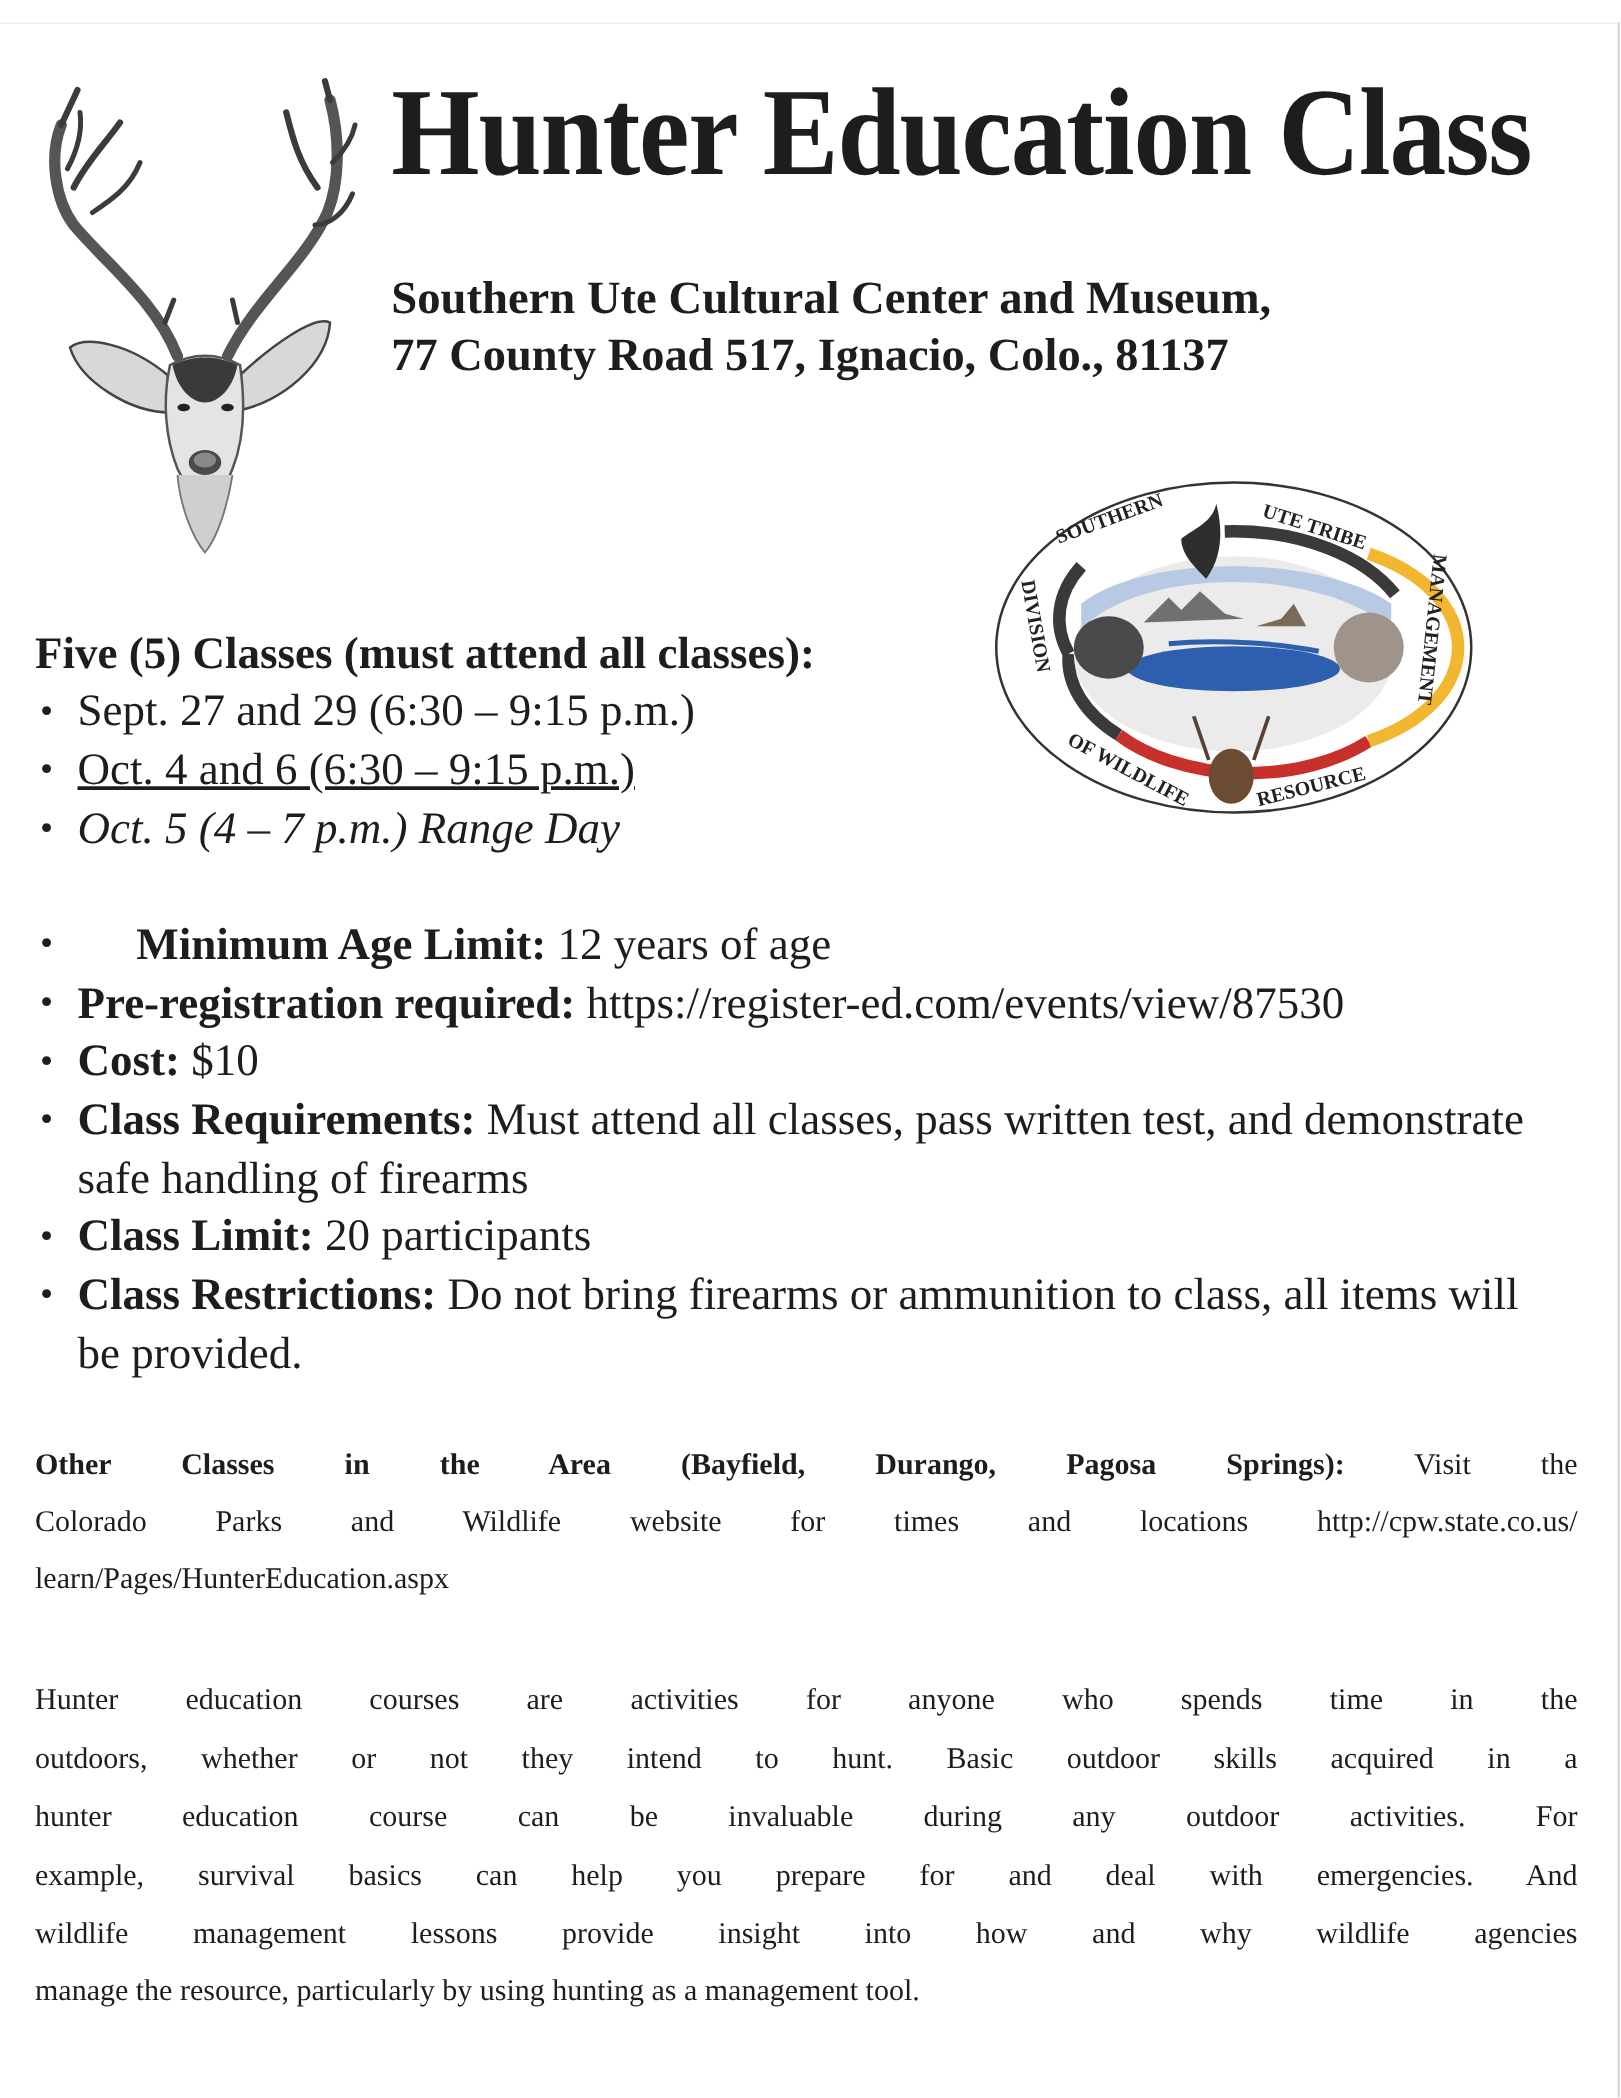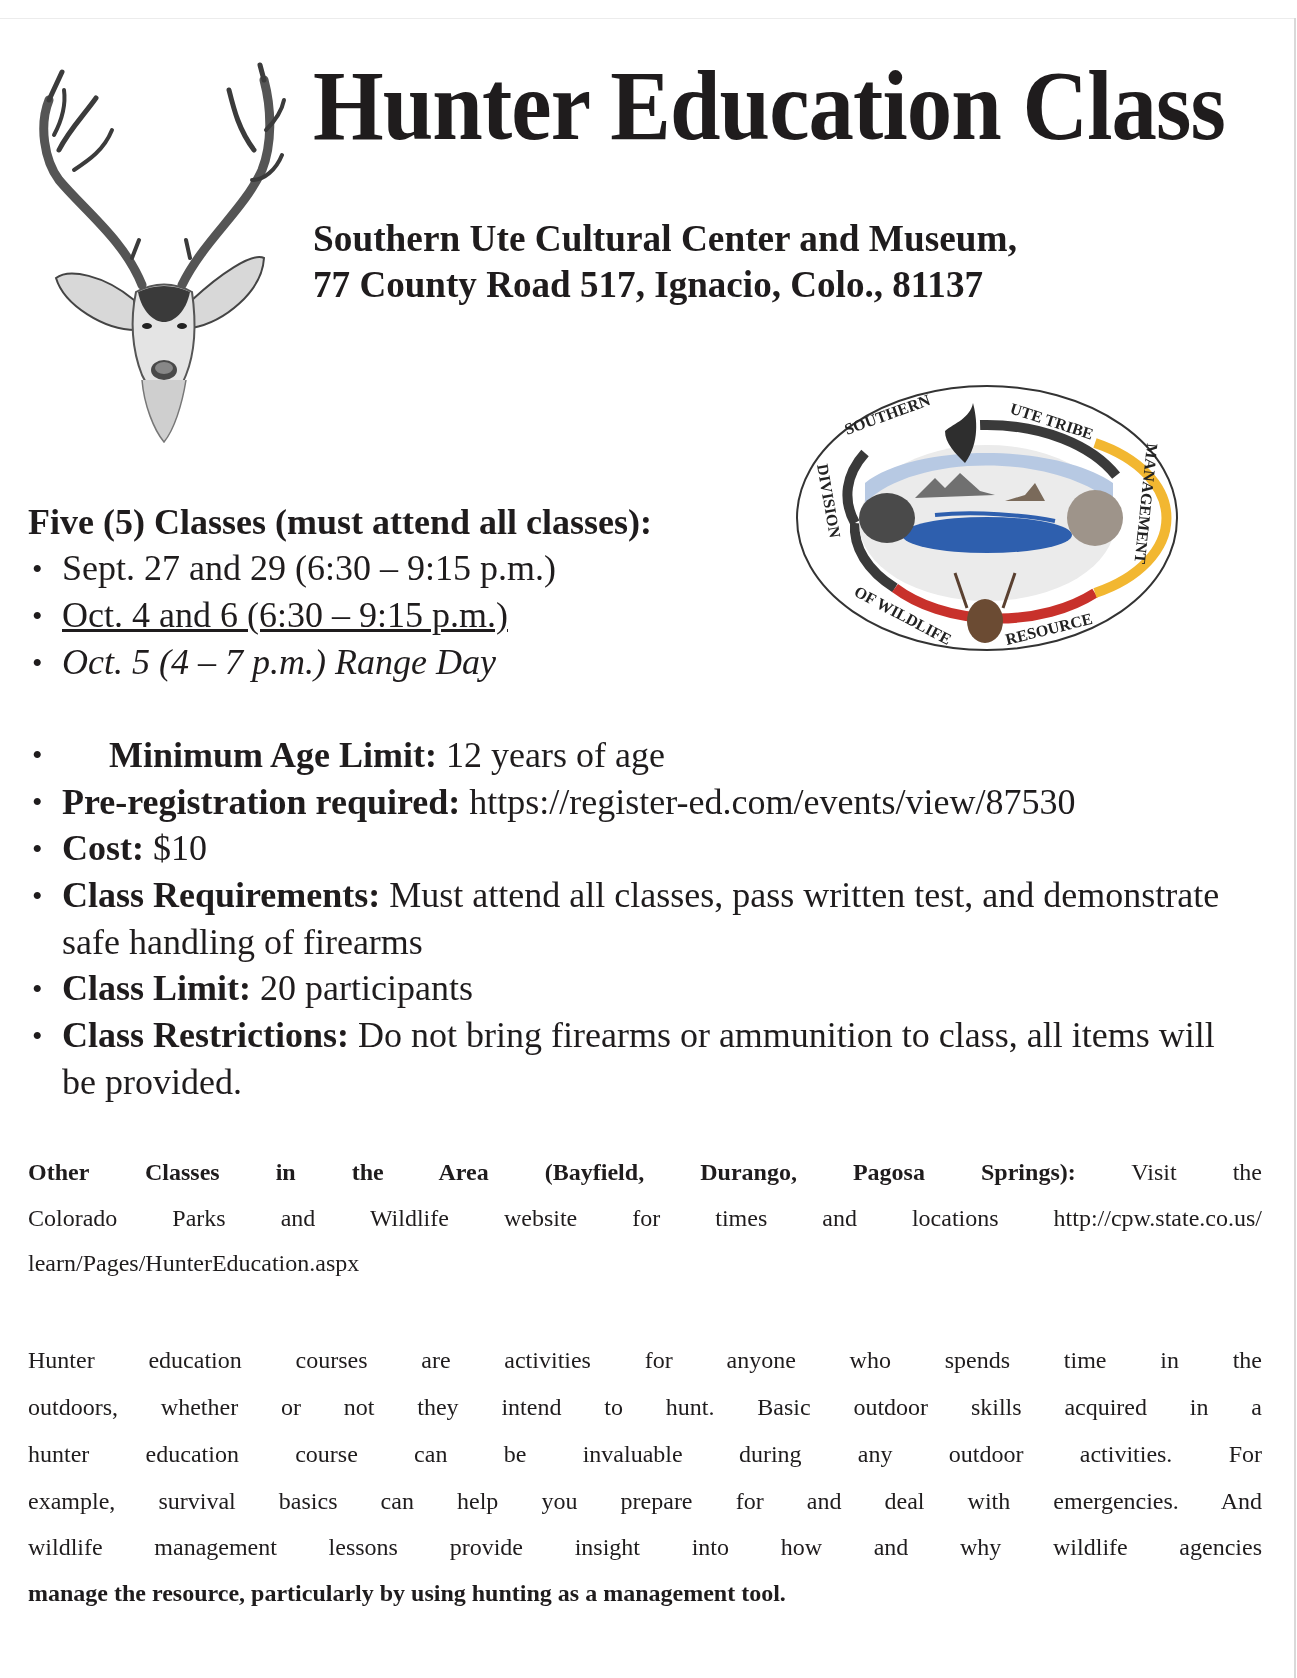--- a/index.html
+++ b/index.html
@@ -115,13 +115,13 @@
 
 <div class="just" style="top:1160px;"><span class="b">Other Classes in the Area (Bayfield, Durango, Pagosa Springs):</span> <span>Visit the</span></div>
 <div class="just" style="top:1206px;">Colorado Parks and Wildlife website for times and locations http://cpw.state.co.us/</div>
 <div class="just last" style="top:1251px;">learn/Pages/HunterEducation.aspx</div>
 
 <div class="just" style="top:1348px;">Hunter education courses are activities for anyone who spends time in the</div>
 <div class="just" style="top:1395px;">outdoors, whether or not they intend to hunt. Basic outdoor skills acquired in a</div>
 <div class="just" style="top:1442px;">hunter education course can be invaluable during any outdoor activities. For</div>
 <div class="just" style="top:1489px;">example, survival basics can help you prepare for and deal with emergencies. And</div>
 <div class="just" style="top:1535px;">wildlife management lessons provide insight into how and why wildlife agencies</div>
-<div class="just last" style="top:1581px;font-weight:bold;">manage the resource, particularly by using hunting as a management tool.</div>
+<div class="just last" style="top:1581px;">manage the resource, particularly by using hunting as a management tool.</div>
 
 </body></html>

